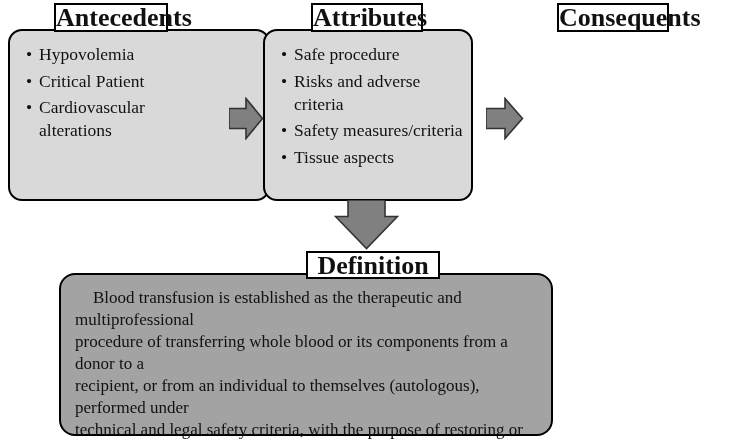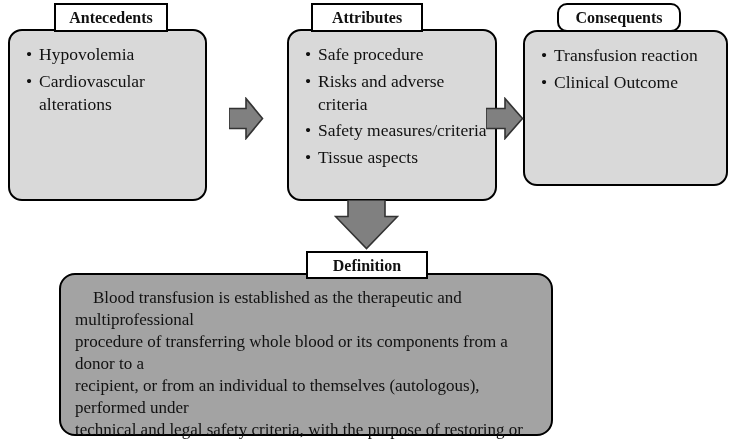--- a/index.html
+++ b/index.html
@@ -8,21 +8,21 @@
     font-family:"Liberation Serif","DejaVu Serif",serif; color:#111;
     overflow:hidden;
   }
   .concept-box {
     position:absolute; background:#d9d9d9; border:2px solid #000;
     border-radius:14px; box-sizing:border-box; z-index:1;
   }
   .title-box {
     position:absolute; background:#ffffff; border:2px solid #000;
     box-sizing:border-box; z-index:3; text-align:center;
-    font-weight:bold; font-size:16px; line-height:24px; white-space:nowrap;
+    font-weight:bold; font-size:26px; line-height:24px; white-space:nowrap;
     padding-top:1px;
   }
   ul.bullets { list-style:none; margin:0; padding:12px 4px 0 16px; }
   ul.bullets li {
     position:relative; font-size:17.5px; line-height:23px;
     margin-bottom:3.5px; padding-left:13px; white-space:pre-line;
   }
   ul.bullets li::before { content:"\2022"; position:absolute; left:0; top:0; }
   .arrow { position:absolute; z-index:2; }
   .def-box {
@@ -33,47 +33,42 @@
   .def-text {
     padding:12px 10px 0 14px; font-size:17px; line-height:22px;
     white-space:pre-line; text-indent:18px;
   }
 </style>
 </head>
 <body>
 
 <div id="canvas">
 
-  <div class="concept-box" style="left:8px; top:29px; width:199px; height:172px;">
+  <div class="concept-box" style="left:8px; top:29px; width:262px; height:172px;">
     <ul class="bullets">
       <li>Hypovolemia</li>
+      <li>Critical Patient</li>
       <li>Cardiovascular
 alterations</li>
     </ul>
   </div>
   <div class="title-box" style="left:54px; top:3px; width:114px; height:29px;">Antecedents</div>
 
-  <div class="concept-box" style="left:263px; top:29px; width:210px; height:172px;margin-left:24px;">
+  <div class="concept-box" style="left:263px; top:29px; width:210px; height:172px;">
     <ul class="bullets">
       <li>Safe procedure</li>
       <li>Risks and adverse
 criteria</li>
       <li>Safety measures/criteria</li>
       <li>Tissue aspects</li>
     </ul>
   </div>
   <div class="title-box" style="left:311px; top:3px; width:112px; height:29px;">Attributes</div>
 
-  <div class="concept-box" style="left:523px; top:30px; width:205px; height:156px;">
-    <ul class="bullets">
-      <li>Transfusion reaction</li>
-      <li>Clinical Outcome</li>
-    </ul>
-  </div>
-  <div class="title-box" style="left:557px; top:3px; width:124px; height:29px;border-radius:10px;">Consequents</div>
+  <div class="title-box" style="left:557px; top:3px; width:112px; height:29px;">Consequents</div>
 
   <svg class="arrow" style="left:229px; top:97px;" width="35" height="43" viewBox="0 0 35 43">
     <polygon points="0,11.5 17,11.5 17,1.5 33.5,21.5 17,41.5 17,31.5 0,31.5" fill="#808080" stroke="#333333" stroke-width="1.6"></polygon>
   </svg>
 
   <svg class="arrow" style="left:486px; top:97px;" width="38" height="43" viewBox="0 0 38 43">
     <polygon points="0,11.5 19,11.5 19,1.5 36.5,21.5 19,41.5 19,31.5 0,31.5" fill="#808080" stroke="#333333" stroke-width="1.6"></polygon>
   </svg>
 
   <svg class="arrow" style="left:334px; top:200px;" width="65" height="50" viewBox="0 0 65 50">
@@ -81,15 +76,15 @@
   </svg>
 
   <div class="def-box">
     <div class="def-text">Blood transfusion is established as the therapeutic and multiprofessional
 procedure of transferring whole blood or its components from a donor to a
 recipient, or from an individual to themselves (autologous), performed under
 technical and legal safety criteria, with the purpose of restoring or maintaining
 the patient's hemodynamic and functional stability, recognizing that it is not risk-
 free and may trigger transfusion reactions.</div>
   </div>
-  <div class="title-box" style="left:306px; top:251px; width:122px; height:28px;">Definition</div>
+  <div class="title-box" style="left:306px; top:251px; width:134px; height:28px;">Definition</div>
 
 </div>
 
 </body></html>

